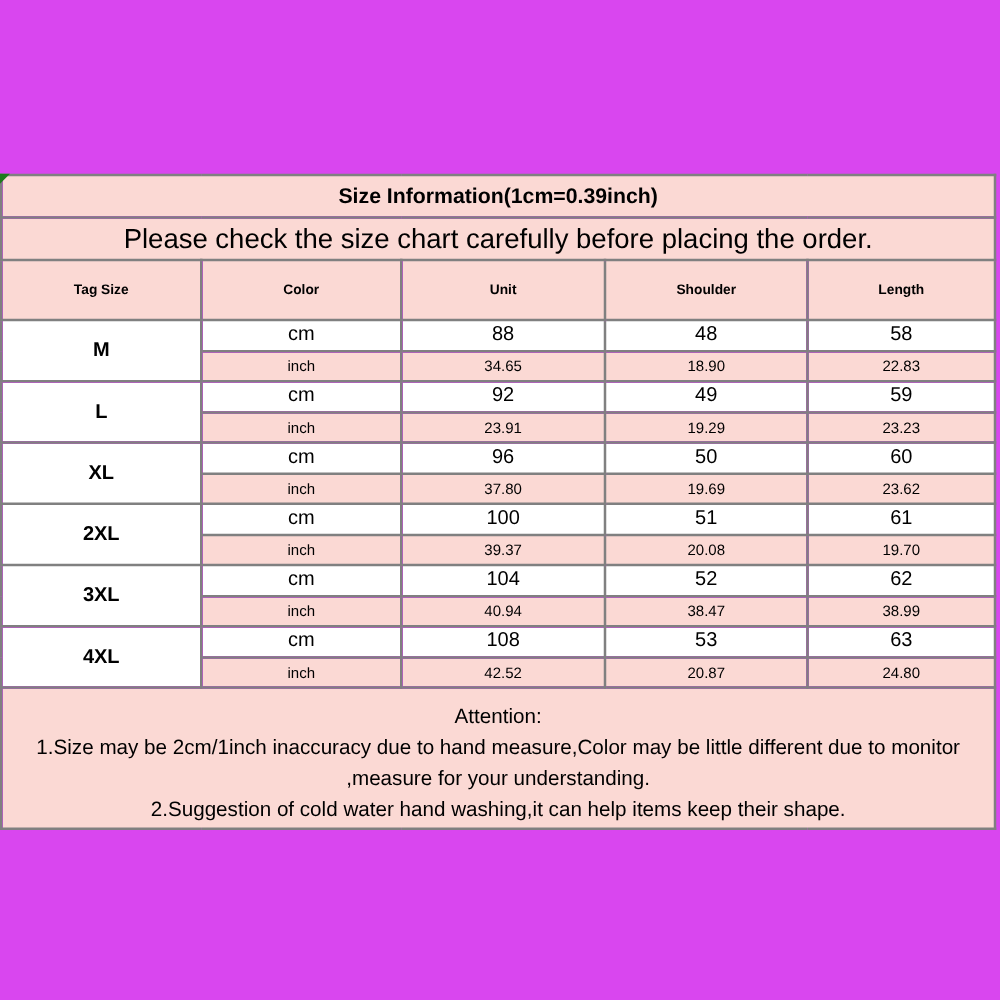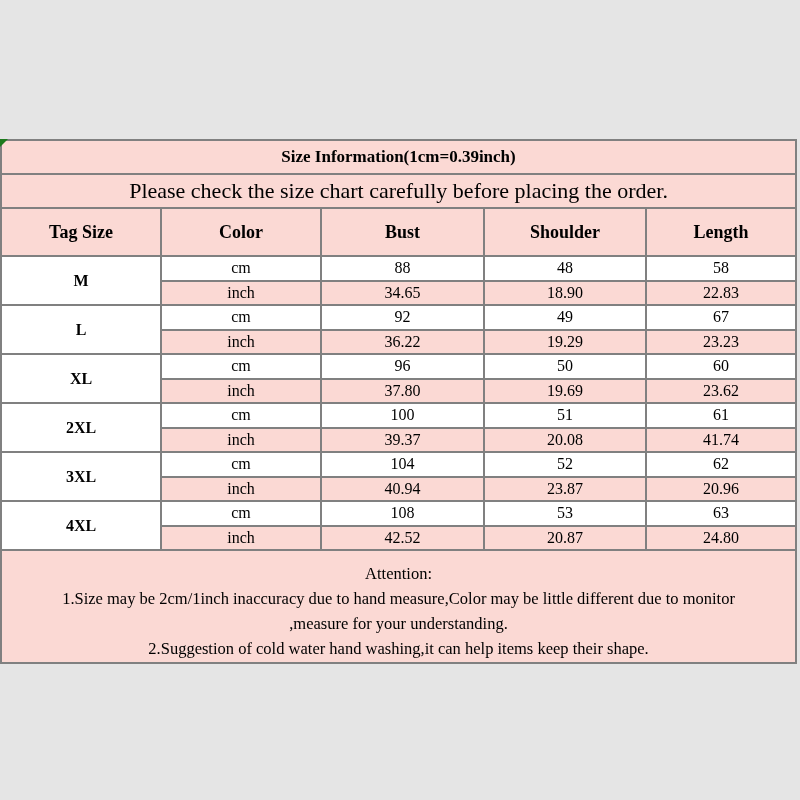--- a/index.html
+++ b/index.html
@@ -4,22 +4,22 @@
 <style>
   html, body {
     margin: 0;
     padding: 0;
     background: #ffffff;
   }
   .canvas {
     position: relative;
     width: 800px;
     height: 800px;
-    background: #e5e5e5;
-    font-family: Liberation Serif, serif;
+    background: #d946ef;
+    font-family: Liberation Sans, sans-serif;
     color: #000000;
     overflow: hidden;
   }
   table.size-table {
     position: absolute;
     left: 0;
     top: 139px;
     width: 795px;
     border-collapse: collapse;
     table-layout: fixed;
@@ -41,37 +41,37 @@
   }
   .row-subtitle td {
     background: #fbd9d4;
     height: 32px;
     font-size: 22px;
     font-weight: normal;
   }
   .header-row th {
     background: #fbd9d4;
     height: 46px;
-    font-size: 18px;
+    font-size: 11px;
     font-weight: bold;
   }
   .tag-cell {
     background: #ffffff;
     font-size: 17px;
     font-weight: bold;
   }
   .row-cm td {
     background: #ffffff;
     height: 22.5px;
     font-size: 16px;
   }
   .row-inch td {
     background: #fbd9d4;
     height: 22.5px;
-    font-size: 16px;
+    font-size: 12px;
   }
   .row-cm td.tag-cell {
     background: #ffffff;
   }
   .unit-cell {
     font-size: 17px;
     margin-left: 15px;
   }
   .attention-cell {
     background: #fbd9d4;
@@ -114,21 +114,21 @@
     <tbody>
       <tr class="row-title">
         <td colspan="5">Size Information(1cm=0.39inch)</td>
       </tr>
       <tr class="row-subtitle">
         <td colspan="5">Please check the size chart carefully before placing the order.</td>
       </tr>
       <tr class="header-row">
         <th>Tag Size</th>
         <th>Color</th>
-        <th>Bust</th>
+        <th>Unit</th>
         <th>Shoulder</th>
         <th>Length</th>
       </tr>
     </tbody>
     <tbody id="size-rows">
         <tr class="row-cm">
           <td rowspan="2" class="tag-cell">M</td>
           <td class="unit-cell">cm</td>
           <td>88</td>
           <td>48</td>
@@ -138,25 +138,25 @@
           <td class="unit-cell">inch</td>
           <td>34.65</td>
           <td>18.90</td>
           <td>22.83</td>
         </tr>
         <tr class="row-cm">
           <td rowspan="2" class="tag-cell">L</td>
           <td class="unit-cell">cm</td>
           <td>92</td>
           <td>49</td>
-          <td>67</td>
-        </tr>
-        <tr class="row-inch">
-          <td class="unit-cell">inch</td>
-          <td>36.22</td>
+          <td>59</td>
+        </tr>
+        <tr class="row-inch">
+          <td class="unit-cell">inch</td>
+          <td>23.91</td>
           <td>19.29</td>
           <td>23.23</td>
         </tr>
         <tr class="row-cm">
           <td rowspan="2" class="tag-cell">XL</td>
           <td class="unit-cell">cm</td>
           <td>96</td>
           <td>50</td>
           <td>60</td>
         </tr>
@@ -170,34 +170,34 @@
           <td rowspan="2" class="tag-cell">2XL</td>
           <td class="unit-cell">cm</td>
           <td>100</td>
           <td>51</td>
           <td>61</td>
         </tr>
         <tr class="row-inch">
           <td class="unit-cell">inch</td>
           <td>39.37</td>
           <td>20.08</td>
-          <td>41.74</td>
+          <td>19.70</td>
         </tr>
         <tr class="row-cm">
           <td rowspan="2" class="tag-cell">3XL</td>
           <td class="unit-cell">cm</td>
           <td>104</td>
           <td>52</td>
           <td>62</td>
         </tr>
         <tr class="row-inch">
           <td class="unit-cell">inch</td>
           <td>40.94</td>
-          <td>23.87</td>
-          <td>20.96</td>
+          <td>38.47</td>
+          <td>38.99</td>
         </tr>
         <tr class="row-cm">
           <td rowspan="2" class="tag-cell">4XL</td>
           <td class="unit-cell">cm</td>
           <td>108</td>
           <td>53</td>
           <td>63</td>
         </tr>
         <tr class="row-inch">
           <td class="unit-cell">inch</td>

